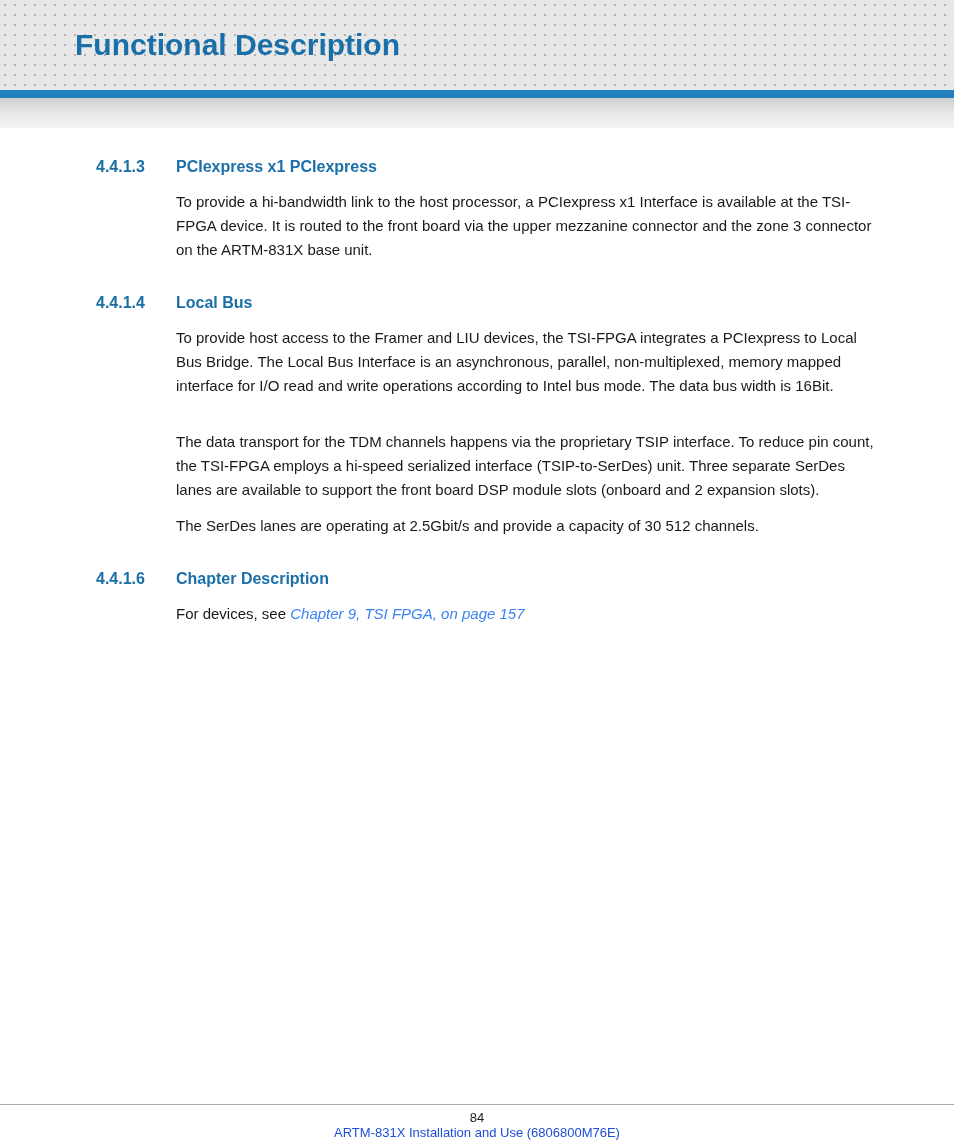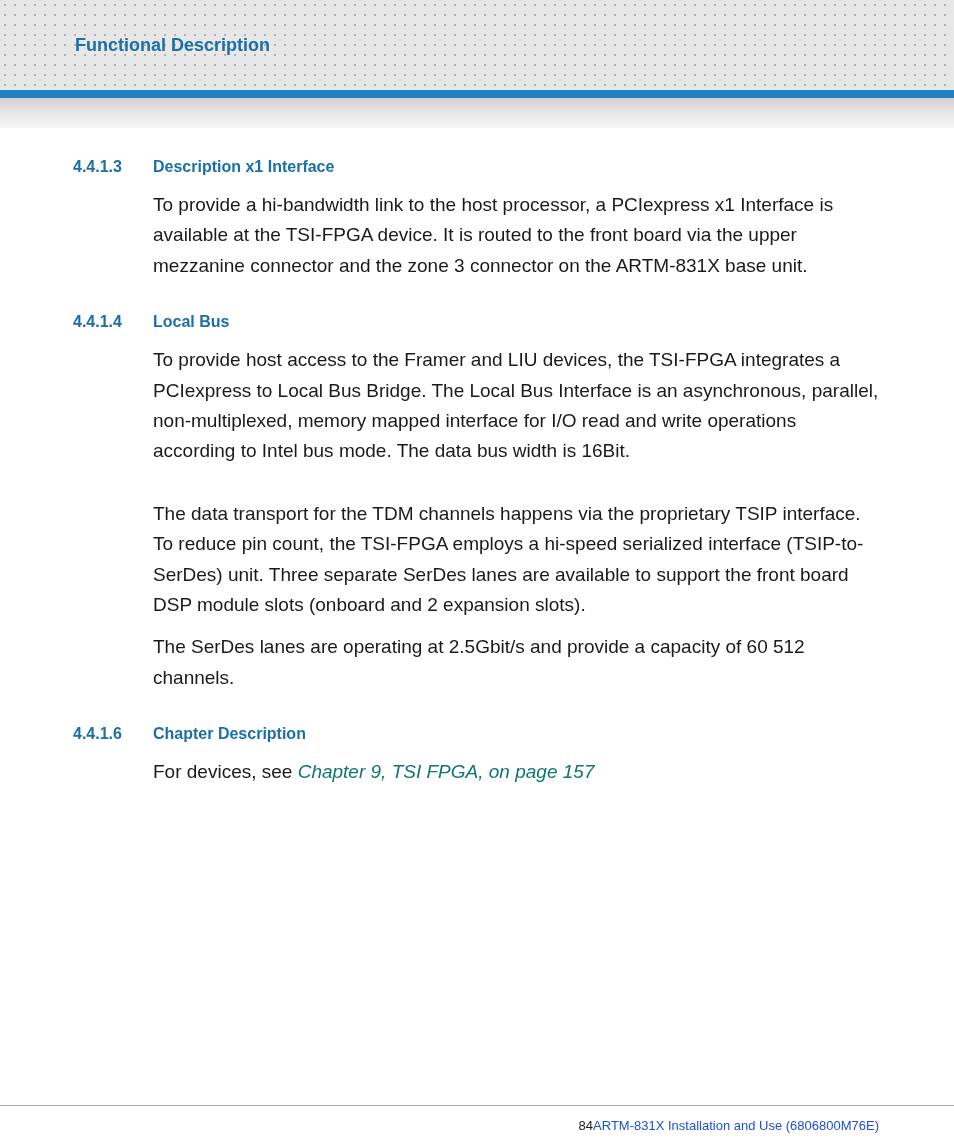--- a/index.html
+++ b/index.html
@@ -43,21 +43,21 @@
       top: 0;
       left: 0;
       right: 0;
       height: 90px;
       display: flex;
       align-items: center;
       padding-left: 75px;
     }
 
     .header-title {
-      font-size: 18px;
+      font-size: 30px;
       font-weight: bold;
       color: #1a6fa8;
       position: relative;
       z-index: 2;
     }
 
     
     .blue-accent-bar {
       width: 100%;
       height: 8px;
@@ -66,21 +66,21 @@
 
     
     .gray-band {
       width: 100%;
       height: 30px;
       background: linear-gradient(to bottom, #d0d0d0 0%, #e8e8e8 50%, #f5f5f5 100%);
     }
 
     
     .main-content {
-      padding: 30px 75px 60px 73px;
+      padding: 30px 75px 60px 96px;
     }
 
     
     .section-block {
       margin-bottom: 32px;
     }
 
     .section-heading {
       display: flex;
       align-items: baseline;
@@ -98,48 +98,49 @@
       font-size: 16px;
       font-weight: bold;
       color: #1a6fa8;
     }
 
     .section-body {
       margin-left: 80px;
     }
 
     .section-body p {
-      font-size: 19px;
+      font-size: 15px;
       line-height: 1.6;
       color: #1a1a1a;
       margin-bottom: 12px;
     }
 
     .section-body p:last-child {
       margin-bottom: 0;
     }
 
     
     .doc-link {
-      color: #0f766e;
+      color: #3b82f6;
       font-style: italic;
       text-decoration: none;
     }
 
     
     .footer {
       position: absolute;
       bottom: 0;
       left: 0;
       right: 0;
       border-top: 1px solid #aaaaaa;
-      padding: 12px 75px;
+      padding: 5px 75px;
       display: flex;
-      justify-content: flex-end;
+      justify-content: space-between;
       align-items: center;
+      flex-direction: column;
     }
 
     .footer-page-number {
       font-size: 13px;
       color: #1a1a1a;
     }
 
     .footer-doc-title {
       font-size: 13px;
       color: #1d4ed8;
@@ -157,41 +158,41 @@
 
 <div class="blue-accent-bar"></div>
 
 <div class="gray-band"></div>
 
 <div class="main-content">
 
   <div class="section-block">
     <div class="section-heading">
       <span class="section-number">4.4.1.3</span>
-      <span class="section-title">Description x1 Interface</span>
+      <span class="section-title">PCIexpress x1 PCIexpress</span>
     </div>
     <div class="section-body">
       <p>To provide a hi-bandwidth link to the host processor, a PCIexpress x1 Interface is available at the TSI-FPGA device. It is routed to the front board via the upper mezzanine connector and the zone 3 connector on the ARTM-831X base unit.</p>
     </div>
   </div>
 
   <div class="section-block">
     <div class="section-heading">
       <span class="section-number">4.4.1.4</span>
       <span class="section-title">Local Bus</span>
     </div>
     <div class="section-body">
       <p>To provide host access to the Framer and LIU devices, the TSI-FPGA integrates a PCIexpress to Local Bus Bridge. The Local Bus Interface is an asynchronous, parallel, non-multiplexed, memory mapped interface for I/O read and write operations according to Intel bus mode. The data bus width is 16Bit.</p>
     </div>
   </div>
 
   <div class="section-block">
     <div class="section-body">
       <p>The data transport for the TDM channels happens via the proprietary TSIP interface. To reduce pin count, the TSI-FPGA employs a hi-speed serialized interface (TSIP-to-SerDes) unit. Three separate SerDes lanes are available to support the front board DSP module slots (onboard and 2 expansion slots).</p>
-      <p>The SerDes lanes are operating at 2.5Gbit/s and provide a capacity of 60 512 channels.</p>
+      <p>The SerDes lanes are operating at 2.5Gbit/s and provide a capacity of 30 512 channels.</p>
     </div>
   </div>
 
   <div class="section-block">
     <div class="section-heading">
       <span class="section-number">4.4.1.6</span>
       <span class="section-title">Chapter Description</span>
     </div>
     <div class="section-body">
       <p>

